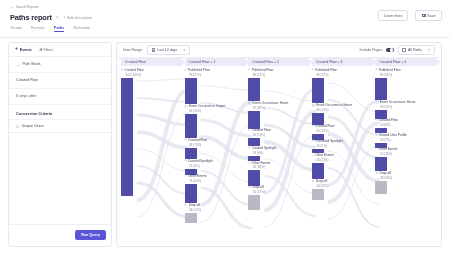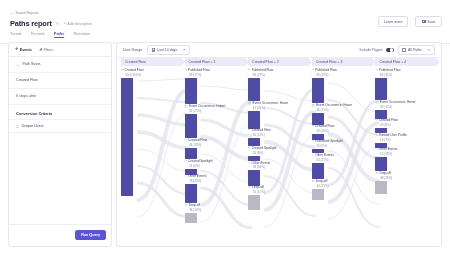--- a/index.html
+++ b/index.html
@@ -7,21 +7,21 @@
   body {
     font-family: "Liberation Sans", sans-serif;
     background: #f7f7fa;
     color: #2b2b3a;
     font-size: 4.2px;
     -webkit-font-smoothing: antialiased;
   }
   .app { position: relative; width: 450px; height: 255px; background: #ffffff; }
 
   
-  .topbar { position: absolute; left: 0; top: 6px; width: 450px; height: 38px; background: #ffffff; }
+  .topbar { position: absolute; left: 0; top: 0; width: 450px; height: 38px; background: #ffffff; }
   .breadcrumb { position: absolute; left: 10px; top: 5px; display: flex; align-items: center; gap: 1.6px; color: #8b8ca0; font-size: 3.5px; }
   .bc-arrow { font-size: 4px; line-height: 1; color: #9a9bb0; }
   .title-row { position: absolute; left: 10px; top: 13px; display: flex; align-items: center; gap: 4px; }
   .page-title { font-size: 7.4px; font-weight: bold; letter-spacing: -0.15px; color: #23233a; }
   .pencil-icon { color: #a9aabd; font-size: 4.4px; }
   .add-desc { display: flex; align-items: center; gap: 1.3px; color: #9596a9; font-size: 3.6px; }
   .plus-mini { font-size: 4.4px; line-height: 1; color: #9596a9; }
 
   .tabs { position: absolute; left: 10px; top: 25px; display: flex; gap: 9px; }
   .tab { font-size: 3.9px; color: #9192a6; padding-bottom: 2.4px; position: relative; }

